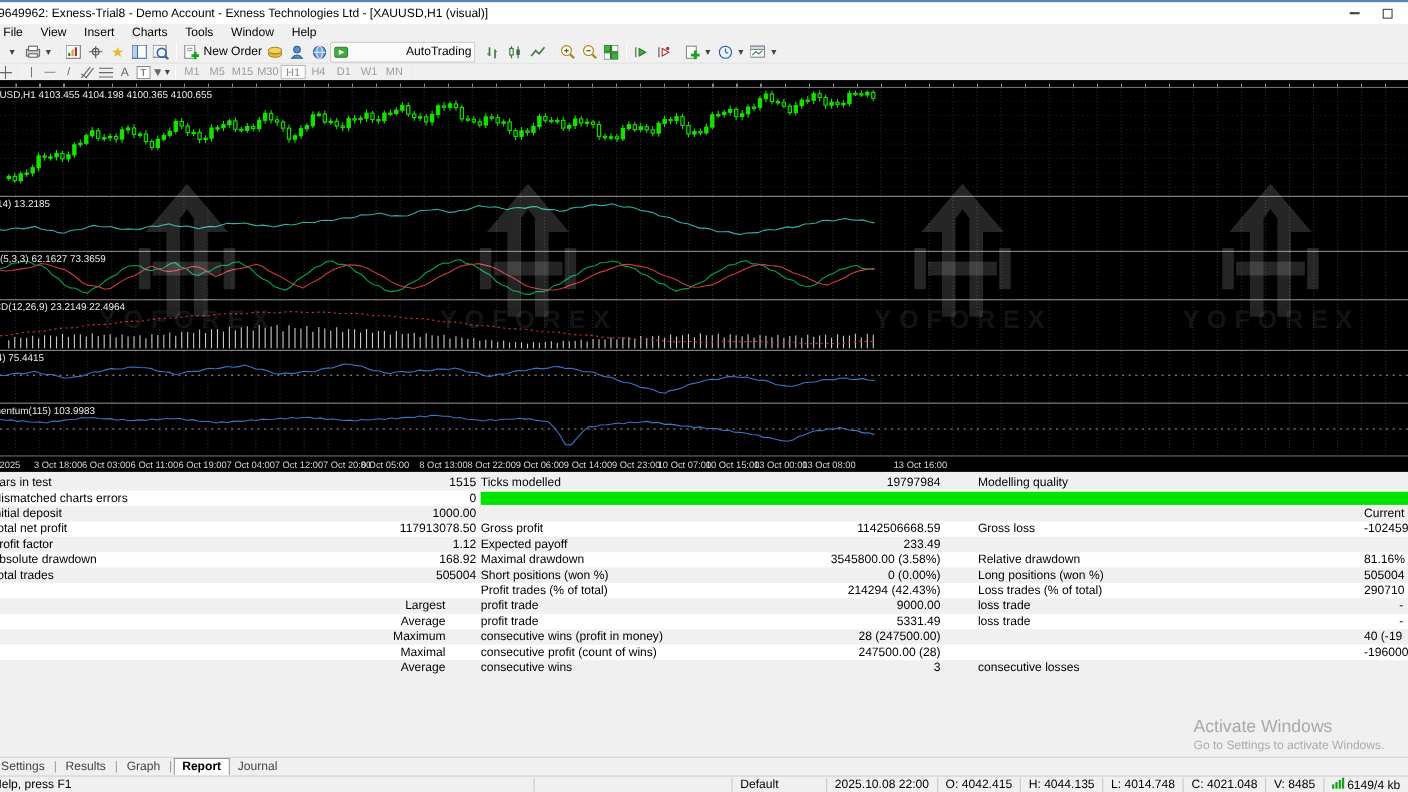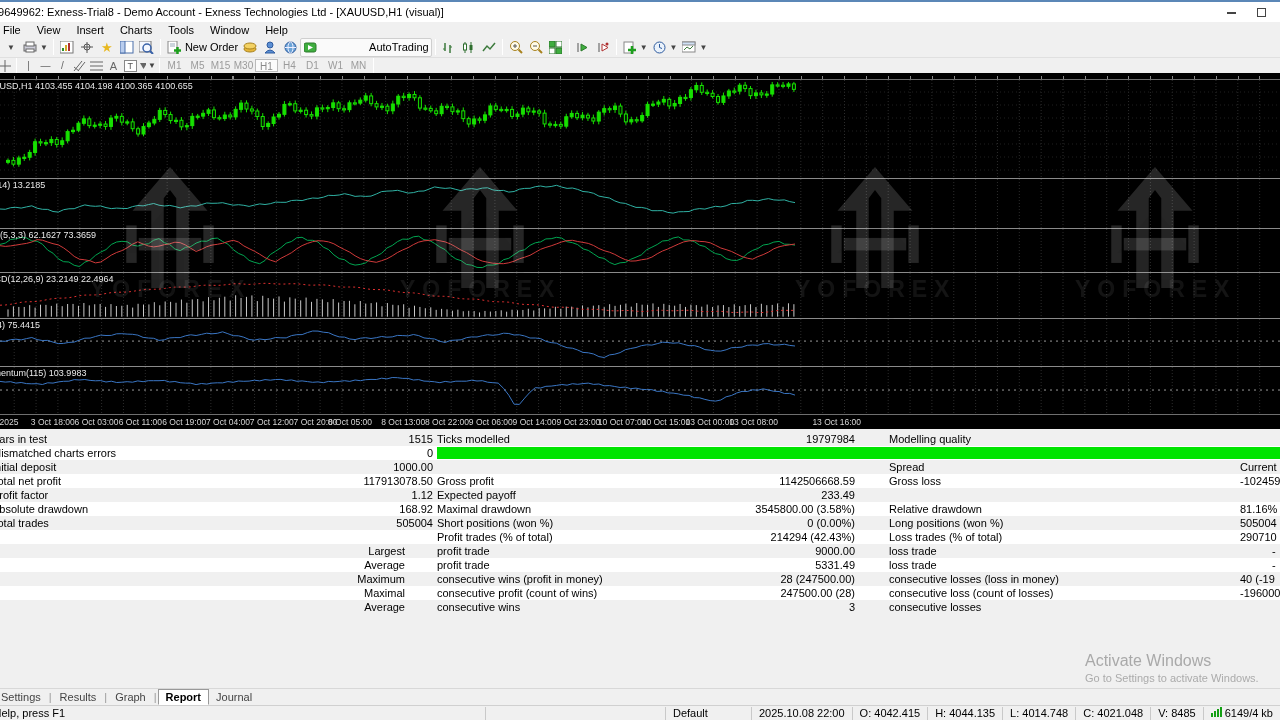--- a/index.html
+++ b/index.html
@@ -1274,21 +1274,20 @@
           <span class="l3">Modelling quality</span>
         </div>
         <div class="rrow">
           <span class="l1">Mismatched charts errors</span>
           <span class="v1">0</span>
           <div class="greenbar"></div>
         </div>
         <div class="rrow">
           <span class="l1">Initial deposit</span>
           <span class="v1">1000.00</span>
-          <span class="l3">Spread</span>
           <span class="v3">Current</span>
         </div>
         <div class="rrow">
           <span class="l1">Total net profit</span>
           <span class="v1">117913078.50</span>
           <span class="l2">Gross profit</span>
           <span class="v2">1142506668.59</span>
           <span class="l3">Gross loss</span>
           <span class="v3">-102459</span>
         </div>
@@ -1331,28 +1330,26 @@
           <span class="sub">Average</span>
           <span class="l2">profit trade</span>
           <span class="v2">5331.49</span>
           <span class="l3">loss trade</span>
           <span class="v3 dash">-</span>
         </div>
         <div class="rrow">
           <span class="sub">Maximum</span>
           <span class="l2">consecutive wins (profit in money)</span>
           <span class="v2">28 (247500.00)</span>
-          <span class="l3">consecutive losses (loss in money)</span>
           <span class="v3">40 (-19</span>
         </div>
         <div class="rrow">
           <span class="sub">Maximal</span>
           <span class="l2">consecutive profit (count of wins)</span>
           <span class="v2">247500.00 (28)</span>
-          <span class="l3">consecutive loss (count of losses)</span>
           <span class="v3">-196000</span>
         </div>
         <div class="rrow">
           <span class="sub">Average</span>
           <span class="l2">consecutive wins</span>
           <span class="v2">3</span>
           <span class="l3">consecutive losses</span>
         </div>
       </div>
     <div id="report-wms">

